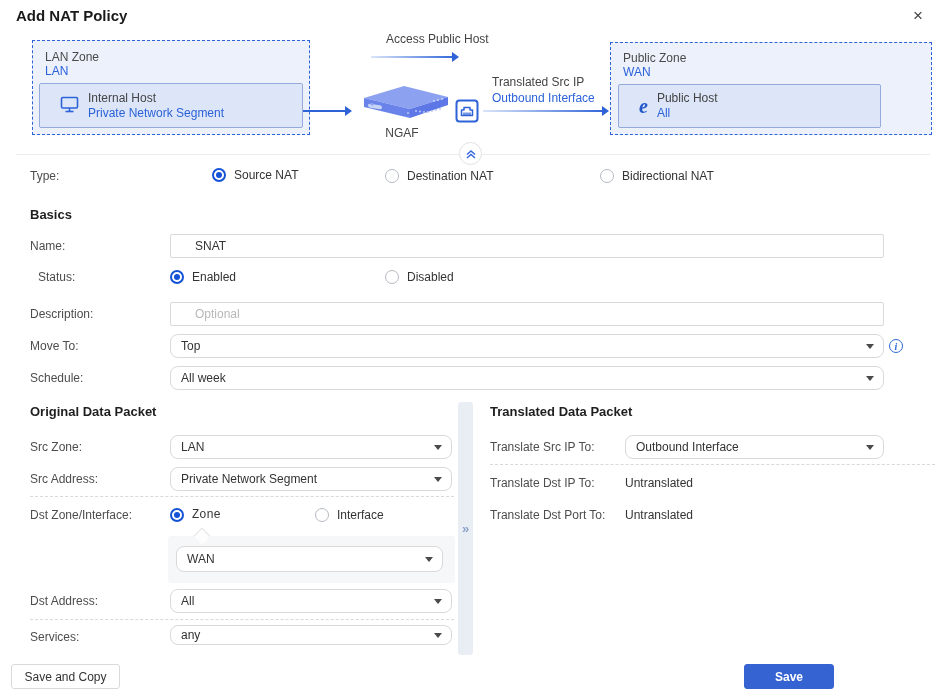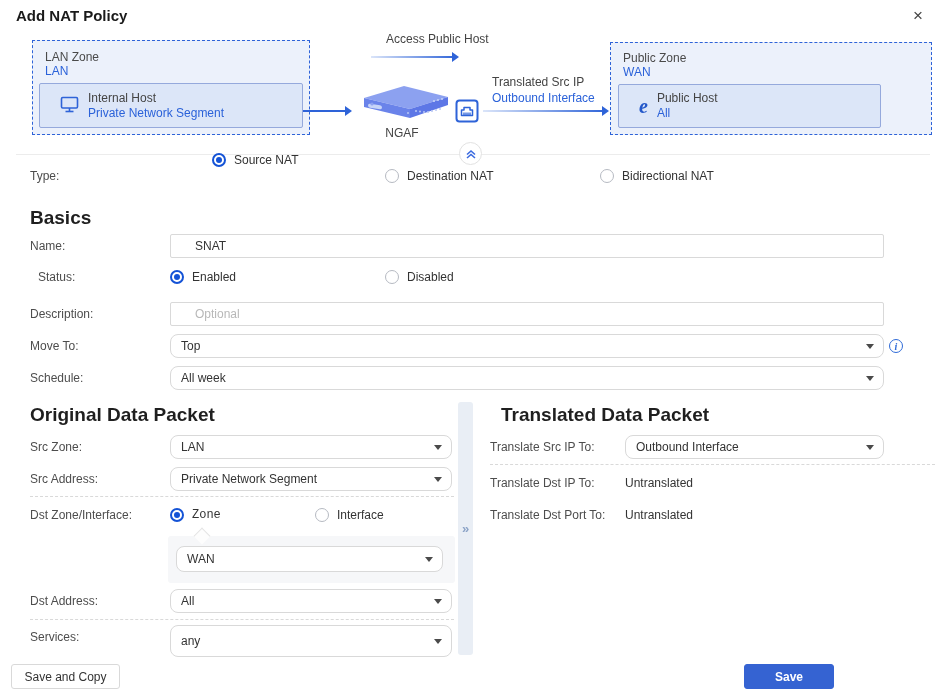--- a/index.html
+++ b/index.html
@@ -21,21 +21,21 @@
   .arrow::after{content:'';position:absolute;right:-2px;top:-4px;border-left:7px solid #2e63d8;
         border-top:5px solid transparent;border-bottom:5px solid transparent;}
   .arrow.solid{background:#2e63d8;}
   .diag-lbl{position:absolute;color:#444;}
   .diag-blue{position:absolute;color:#2b62d9;}
   .divider{position:absolute;height:0;border-top:1px solid #ececec;}
   .collapse-btn{position:absolute;width:23px;height:23px;border-radius:50%;background:#fff;
         border:1px solid #e2e2e2;display:flex;align-items:center;justify-content:center;cursor:pointer;box-sizing:border-box;}
   
   .lbl{position:absolute;color:#4d4d4d;}
-  .h-sec{position:absolute;font-size:19px;font-weight:bold;color:#1f1f1f;text-align:center;}
+  .h-sec{position:absolute;font-size:13px;font-weight:bold;color:#1f1f1f;text-align:center;}
   .input-box,.sel-box{position:absolute;background:#fff;border:1px solid #d9d9d9;border-radius:2px;
         box-sizing:border-box;font-size:12px;color:#333;display:flex;align-items:center;
         padding:0 24px 0 10px;font-family:inherit;}
   input.input-box{padding:0 24px;outline:none;}
   input.input-box::placeholder{color:#b8b8b8;}
   .sel-box{cursor:pointer;border-radius:8px;}
   .sel-box::after{content:'';position:absolute;right:9px;top:50%;margin-top:-2px;
         border-left:4px solid transparent;border-right:4px solid transparent;border-top:5px solid #4a4a4a;}
   .radio-item{position:absolute;height:16px;display:flex;align-items:center;gap:8px;color:#333;cursor:pointer;}
   .rdo{width:14px;height:14px;border-radius:50%;box-sizing:border-box;border:1px solid #b6bac2;
@@ -147,21 +147,21 @@
 
   <div class="divider" style="left:16px;top:154px;width:914px;"></div>
   <div class="collapse-btn" style="left:459px;top:142px;">
     <svg width="12" height="12" viewBox="0 0 12 12">
       <polyline points="2,6.5 6,3 10,6.5" fill="none" stroke="#3b6be0" stroke-width="1.6"></polyline>
       <polyline points="2,10 6,6.5 10,10" fill="none" stroke="#3b6be0" stroke-width="1.6"></polyline>
     </svg>
   </div>
 
   <div class="lbl" style="left:30px;top:169px;">Type:</div>
-  <div class="radio-item" style="left:170px;top:152px;padding-left:42px;">
+  <div class="radio-item" style="left:170px;top:167px;padding-left:42px;">
     <span class="rdo on"></span>
     <span>Source NAT</span>
   </div>
   <div class="radio-item" style="left:385px;top:168px;">
     <span class="rdo"></span>
     <span>Destination NAT</span>
   </div>
   <div class="radio-item" style="left:600px;top:168px;">
     <span class="rdo"></span>
     <span>Bidirectional NAT</span>
@@ -228,29 +228,29 @@
   </div>
 
   <div class="lbl" style="left:30px;top:594px;">Dst Address:</div>
   <div class="sel-box" style="left:170px;top:589px;width:282px;height:24px;">
     <span>All</span>
   </div>
 
   <div class="dashed" style="left:30px;top:619px;width:424px;"></div>
 
   <div class="lbl" style="left:30px;top:630px;">Services:</div>
-  <div class="sel-box" style="left:170px;top:625px;width:282px;height:32px;">
+  <div class="sel-box" style="left:170px;top:625px;width:282px;height:20px;">
     <span>any</span>
   </div>
 
   <div class="expand-strip" style="left:458px;top:402px;width:15px;height:253px;">
     <span>»</span>
   </div>
 
-  <div class="h-sec" style="left:490px;top:404px;margin-left:11px;">Translated Data Packet</div>
+  <div class="h-sec" style="left:490px;top:404px;">Translated Data Packet</div>
 
   <div class="lbl" style="left:490px;top:440px;">Translate Src IP To:</div>
   <div class="sel-box" style="left:625px;top:435px;width:259px;height:24px;">
     <span>Outbound Interface</span>
   </div>
 
   <div class="dashed" style="left:490px;top:464px;width:445px;"></div>
 
   <div class="lbl" style="left:490px;top:476px;">Translate Dst IP To:</div>
   <div class="ro-val" style="left:625px;top:476px;">Untranslated</div>

